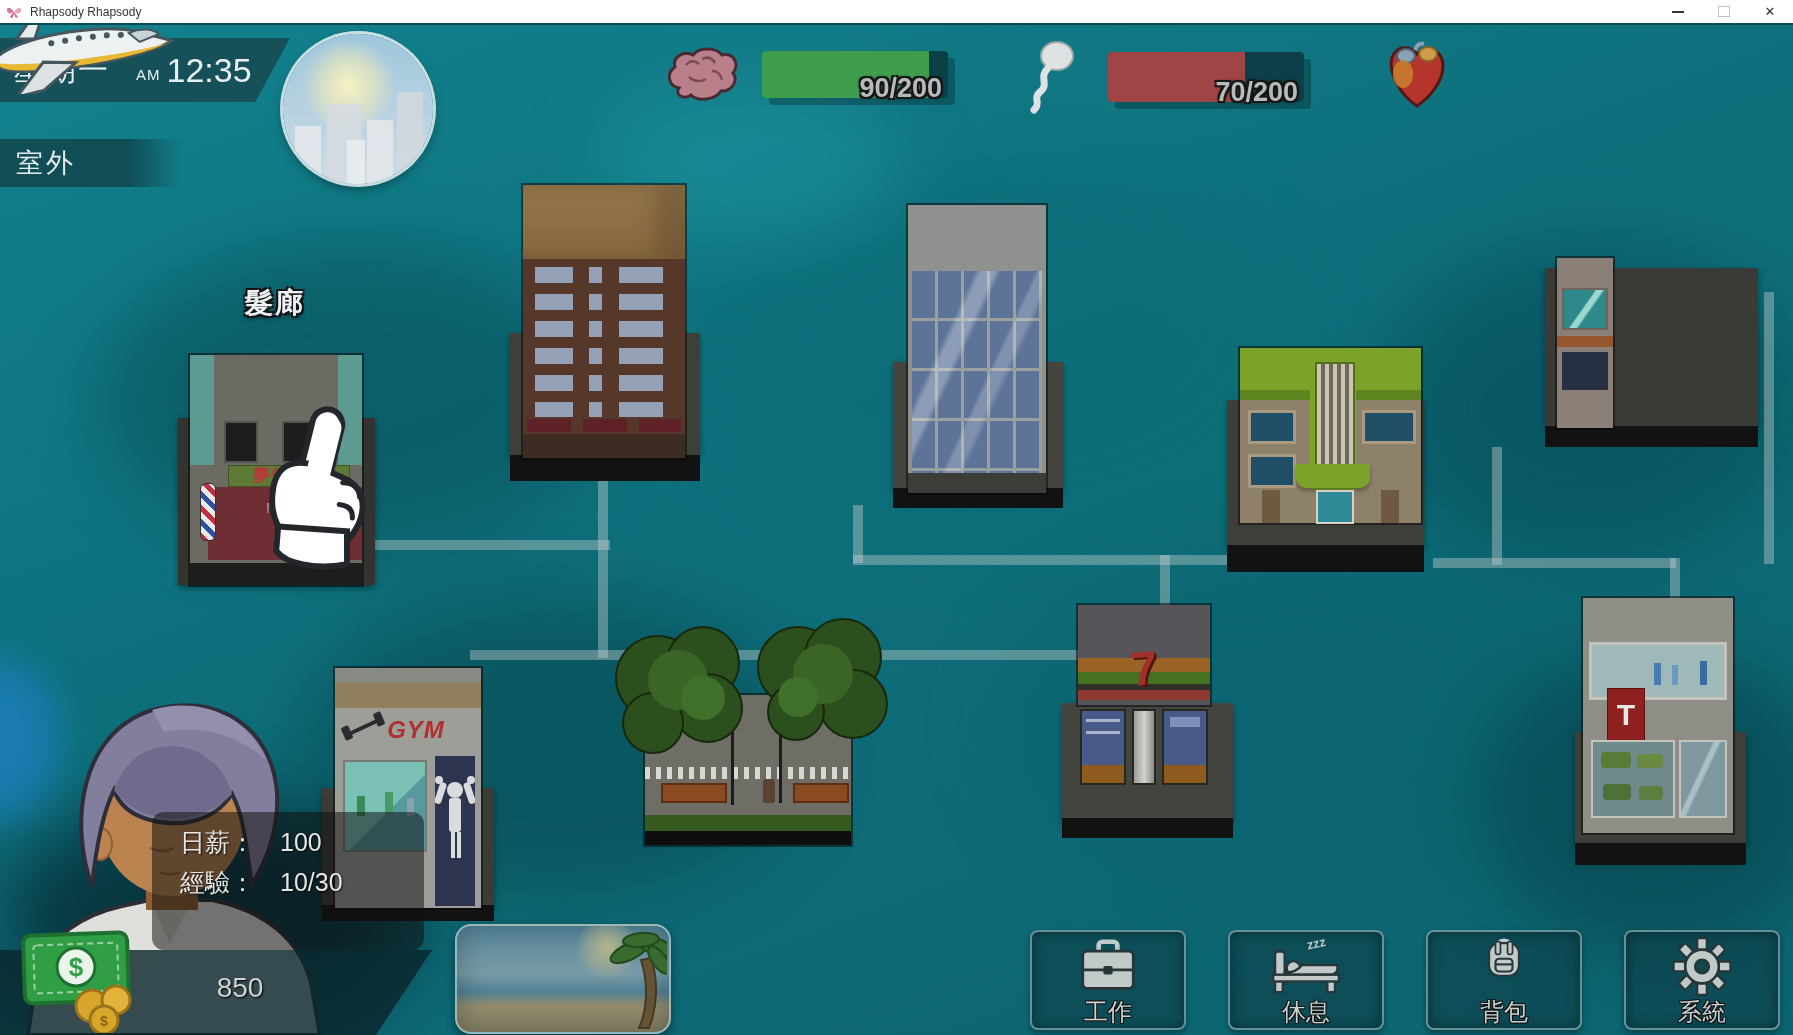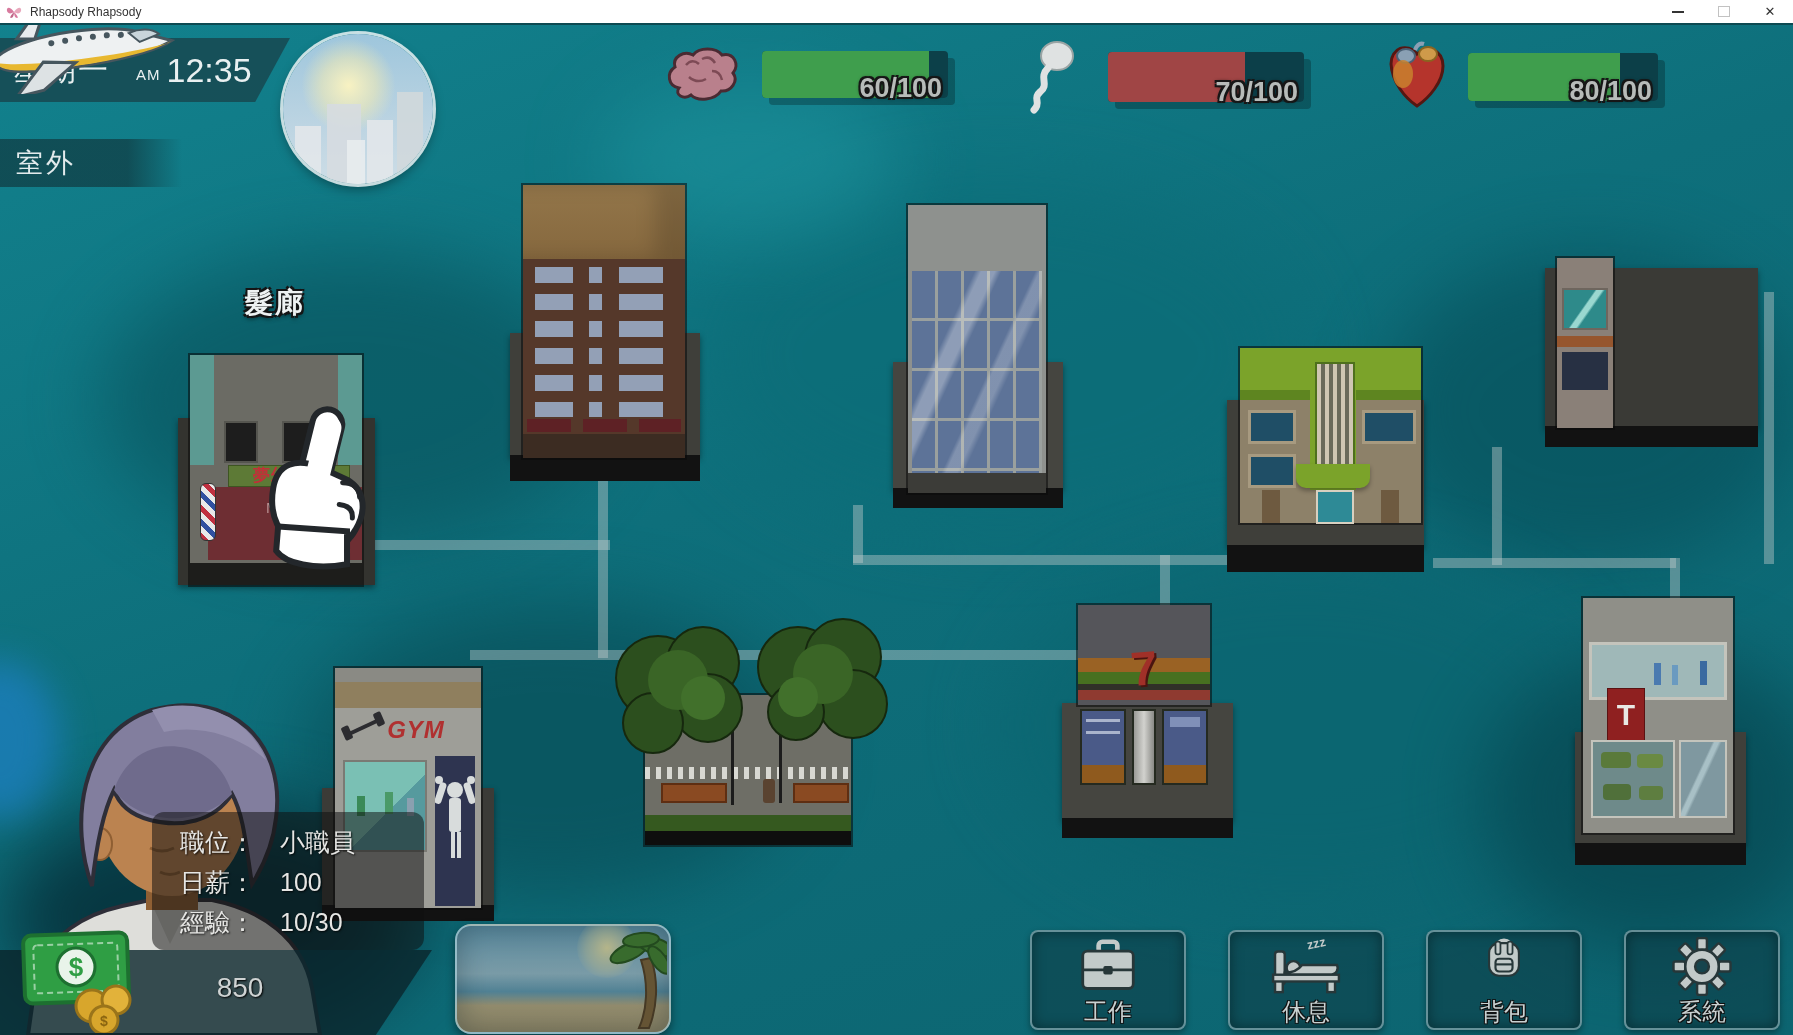--- a/index.html
+++ b/index.html
@@ -312,63 +312,55 @@
 
   <svg class="staticon" style="left:664px;top:46px;" width="76" height="58" viewBox="0 0 76 58">
     <path d="M15 42 C4 40 2 27 11 21 C8 11 20 4 29 9 C35 1 52 1 58 9 C70 6 76 19 69 27 C75 35 67 46 57 45 C51 54 34 56 27 49 C20 54 10 49 15 42 Z" fill="#b9808c" stroke="#4a2a32" stroke-width="3"></path>
     <path d="M22 19 q6 -7 13 -1" fill="none" stroke="#7d4a55" stroke-width="2.5"></path>
     <path d="M38 13 q8 -4 13 4" fill="none" stroke="#7d4a55" stroke-width="2.5"></path>
     <path d="M25 31 q8 7 17 2" fill="none" stroke="#7d4a55" stroke-width="2.5"></path>
     <path d="M48 25 q8 0 10 9" fill="none" stroke="#7d4a55" stroke-width="2.5"></path>
   </svg>
   <div class="statbar" style="left:762px;top:51px;width:186px;height:47px;">
     <div class="statfill" style="width: 90%; background: rgb(63, 158, 77);"></div>
-    <span class="statlbl">60/100</span>
+    <span class="statlbl">90/200</span>
   </div>
   <svg class="staticon" style="left:1012px;top:38px;" width="66" height="80" viewBox="0 0 66 80">
     <ellipse cx="45" cy="18" rx="16" ry="14" fill="#dfe2e2" stroke="#9aa4a4" stroke-width="2"></ellipse>
     <path d="M36 30 C26 40 38 46 28 54 C20 61 30 64 22 72" fill="none" stroke="#dfe2e2" stroke-width="7" stroke-linecap="round"></path>
   </svg>
   <div class="statbar" style="left:1108px;top:52px;width:196px;height:50px;">
     <div class="statfill" style="width: 70%; background: rgb(160, 69, 69);"></div>
-    <span class="statlbl">70/100</span>
+    <span class="statlbl">70/200</span>
   </div>
   <svg class="staticon" style="left:1385px;top:40px;" width="64" height="72" viewBox="0 0 64 72">
     <path d="M32 14 C22 2 6 8 6 24 C7 42 20 58 32 66 C44 58 58 42 58 26 C58 10 42 4 32 14 Z" fill="#b5342c" stroke="#551712" stroke-width="3"></path>
     <ellipse cx="21" cy="16" rx="9" ry="7" fill="#8aa0b4" stroke="#4a6074" stroke-width="2"></ellipse>
     <ellipse cx="43" cy="14" rx="9" ry="7" fill="#cf9a4a" stroke="#8a6420" stroke-width="2"></ellipse>
     <ellipse cx="18" cy="34" rx="10" ry="14" fill="#c9812e" opacity=".85"></ellipse>
     <path d="M30 10 q3 -8 9 -6" fill="none" stroke="#8aa0b4" stroke-width="4"></path>
   </svg>
-  <div class="statbar" style="left:1468px;top:53px;width:190px;height:48px;">
-    <div class="statfill" style="width: 80%; background: rgb(63, 158, 77);"></div>
-    <span class="statlbl">80/100</span>
-  </div>
 
   <svg style="position:absolute;left:0;top:676px;z-index:7;" width="335" height="359" viewBox="0 0 335 359">
     <path d="M28 359 L36 302 C48 258 86 238 122 230 L150 224 L212 224 C262 234 302 262 312 312 L320 359 Z" fill="#dededa" stroke="#2e2e38" stroke-width="4"></path>
     <path d="M150 224 L170 268 L192 224 Z" fill="#c4c4be"></path>
     <rect x="146" y="186" width="52" height="48" fill="#a8733f"></rect>
     <path d="M146 210 q26 16 52 0 l0 24 l-52 0 Z" fill="#8f5f33"></path>
     <ellipse cx="172" cy="136" rx="74" ry="84" fill="#bb8350"></ellipse>
     <ellipse cx="100" cy="168" rx="12" ry="16" fill="#bb8350" stroke="#8f5f33" stroke-width="2"></ellipse>
     <path d="M150 172 q12 6 24 0" stroke="#8f5f33" stroke-width="3" fill="none"></path>
     <path d="M160 196 q10 5 20 0" stroke="#8f5f33" stroke-width="3" fill="none"></path>
     <path d="M92 210 C70 150 78 58 152 34 C232 12 286 68 276 142 C273 170 262 192 252 208
              C246 170 244 140 232 118 C214 146 180 152 150 144 C128 138 118 126 114 114
              C102 138 96 172 92 210 Z" fill="#827e9e" stroke="#2e2e38" stroke-width="4"></path>
     <path d="M114 114 C140 150 200 152 232 118 C226 96 210 78 186 72 C150 64 124 84 114 114 Z" fill="#6f6b8c"></path>
     <path d="M152 34 C200 20 248 40 266 84 C240 60 200 48 164 56 Z" fill="#938fae"></path>
   </svg>
 
   <div class="info-panel">
-    <div class="info-row">
-      <span class="lab">職位：</span>
-      <span class="val">小職員</span>
-    </div>
     <div class="info-row">
       <span class="lab">日薪：</span>
       <span class="val">100</span>
     </div>
     <div class="info-row">
       <span class="lab">經驗：</span>
       <span class="val">10/30</span>
     </div>
   </div>
 

